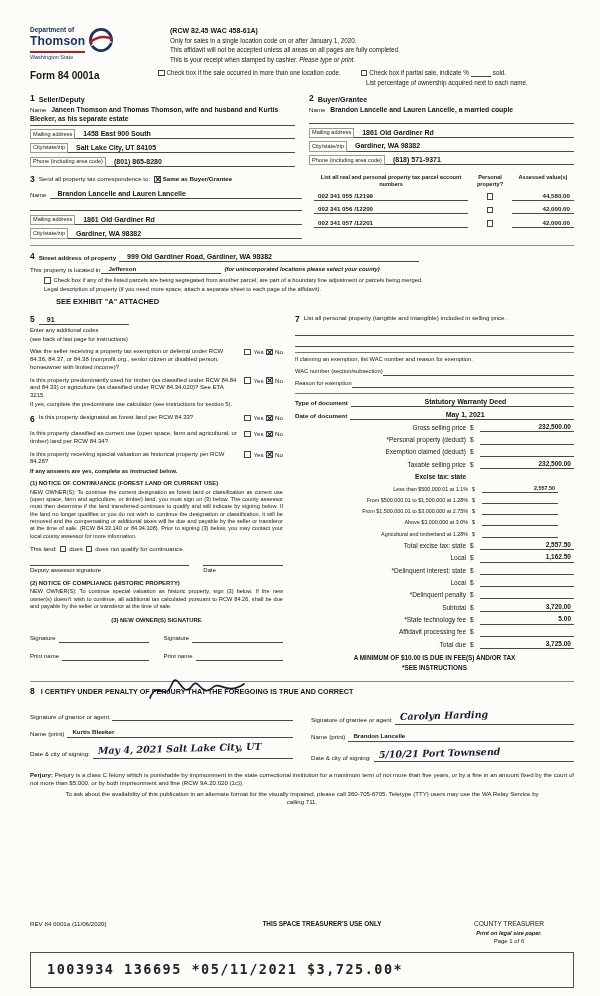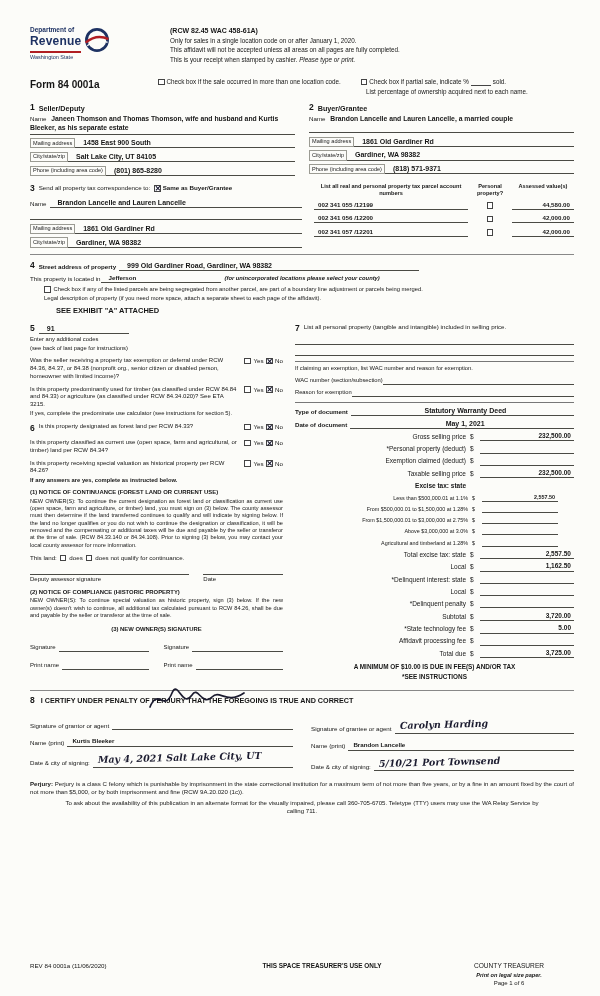--- a/index.html
+++ b/index.html
@@ -20,21 +20,21 @@
   .lt1 { font-size:6.5px; color:var(--navy); font-weight:bold; }
   .lt2 { font-size:12px; font-weight:bold; color:var(--navy); letter-spacing:0.2px; }
   .lt-rule { height:2px; background:var(--red); margin:1px 0 1px 0; }
   .lt3 { font-size:5.5px; color:var(--navy); }
   .logo-circle { width:26px; height:26px; margin-top:1px; }
   .hdr-right { flex:1; padding-left:2px; }
   .title-line { display:flex; align-items:baseline; gap:4px; }
   .title { font-size:13.5px; font-weight:bold; }
   .rcw { font-size:7px; font-weight:bold; }
   .hnote { font-size:6.3px; margin-top:1.5px; }
-  .fn-row { display:flex; align-items:flex-start; margin-top:14px; }
+  .fn-row { display:flex; align-items:flex-start; margin-top:5px; }
   .form-num { width:128px; font-size:10px; font-weight:bold; }
   .chk-wrap { flex:1; font-size:6.3px; }
   .chk-line { display:flex; align-items:center; flex-wrap:nowrap; gap:2px; }
   .chk-gap { width:16px; }
   .own-note { margin-left:208px; margin-top:1.5px; }
   .mini-ul { display:inline-block; width:20px; border-bottom:1px solid #444; height:7px; }
   
   .cb { display:inline-block; width:6.5px; height:6.5px; border:1px solid #444; background:#fff;
         position:relative; vertical-align:-1px; flex:none; }
   .cb.checked::after { content:"✕"; position:absolute; left:-0.5px; top:-2px; font-size:7.5px; font-weight:bold; color:#15152e; }
@@ -127,21 +127,21 @@
 </head>
 <body>
 
 <div class="page">
 
   <div class="hdr">
     <div class="hdr-left">
       <div class="logo-row">
         <div class="logo-text">
           <div class="lt1">Department of</div>
-          <div class="lt2">Revenue</div>
+          <div class="lt2">Thomson</div>
           <div class="lt-rule"></div>
           <div class="lt3">Washington State</div>
         </div>
         <svg class="logo-circle" viewBox="0 0 32 32">
           <circle cx="16" cy="16" r="13" fill="none" stroke="#1e3263" stroke-width="3.4"></circle>
           <path d="M2 19 Q16 8 30 15" fill="none" stroke="#b01e23" stroke-width="3"></path>
           <path d="M4 23 Q17 13 29 19" fill="none" stroke="#fcfcf9" stroke-width="1.6"></path>
         </svg>
       </div>
     </div>
@@ -571,14 +571,17 @@
 
   <div class="foot">
     <div class="foot-rev">REV 84 0001a (11/06/2020)</div>
     <div class="foot-center">THIS SPACE TREASURER'S USE ONLY</div>
     <div class="foot-right">
       <div class="ct">COUNTY TREASURER</div>
       <div class="lp">Print on legal size paper.</div>
       <div class="pg">Page 1 of 6</div>
     </div>
   </div>
+  <div class="stamp-box">
+    <span class="stamp">1003934  136695  *05/11/2021  $3,725.00*</span>
+  </div>
 
 </div>
 
 </body></html>

